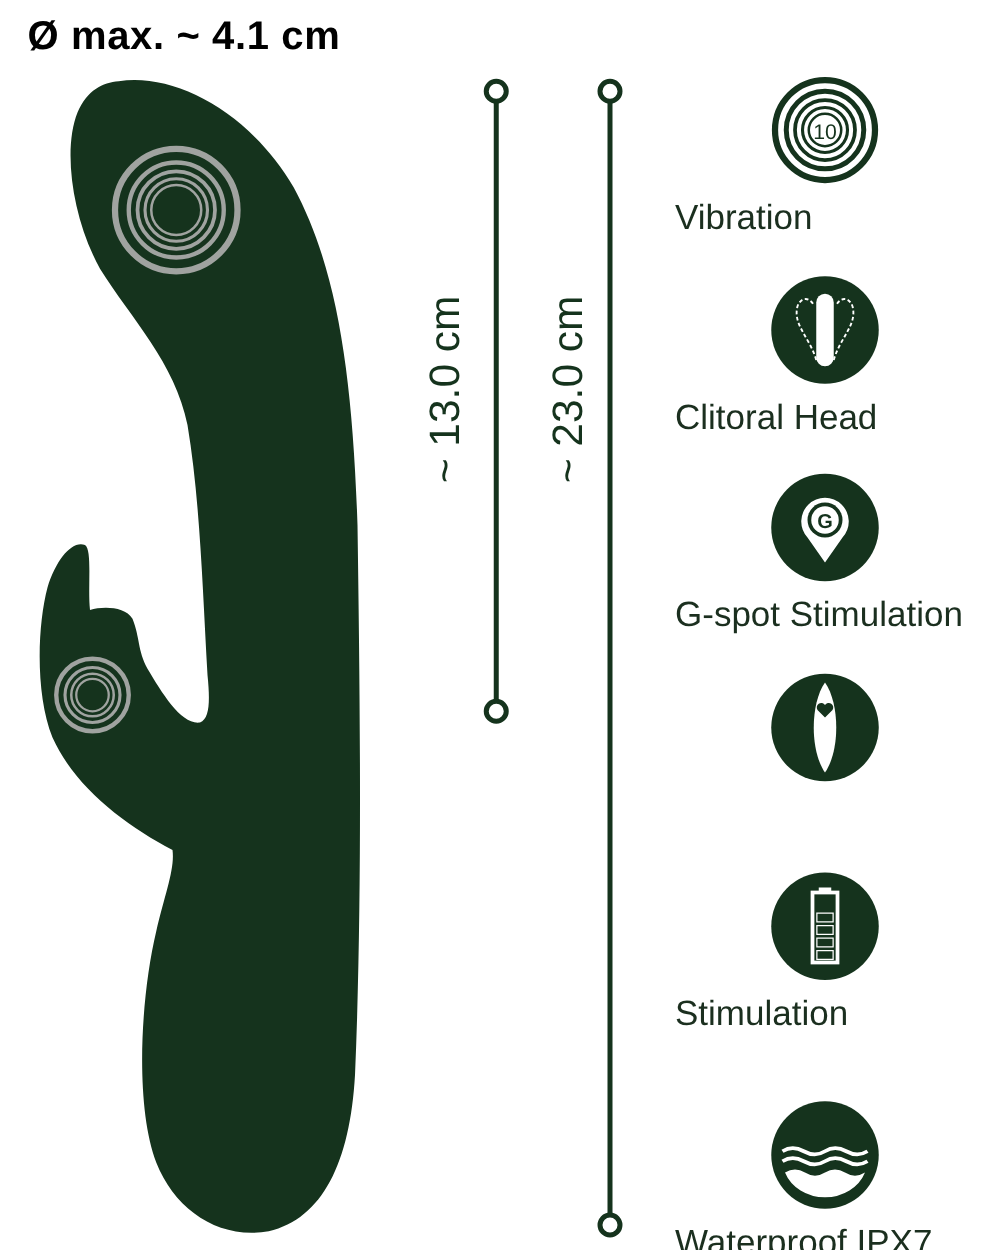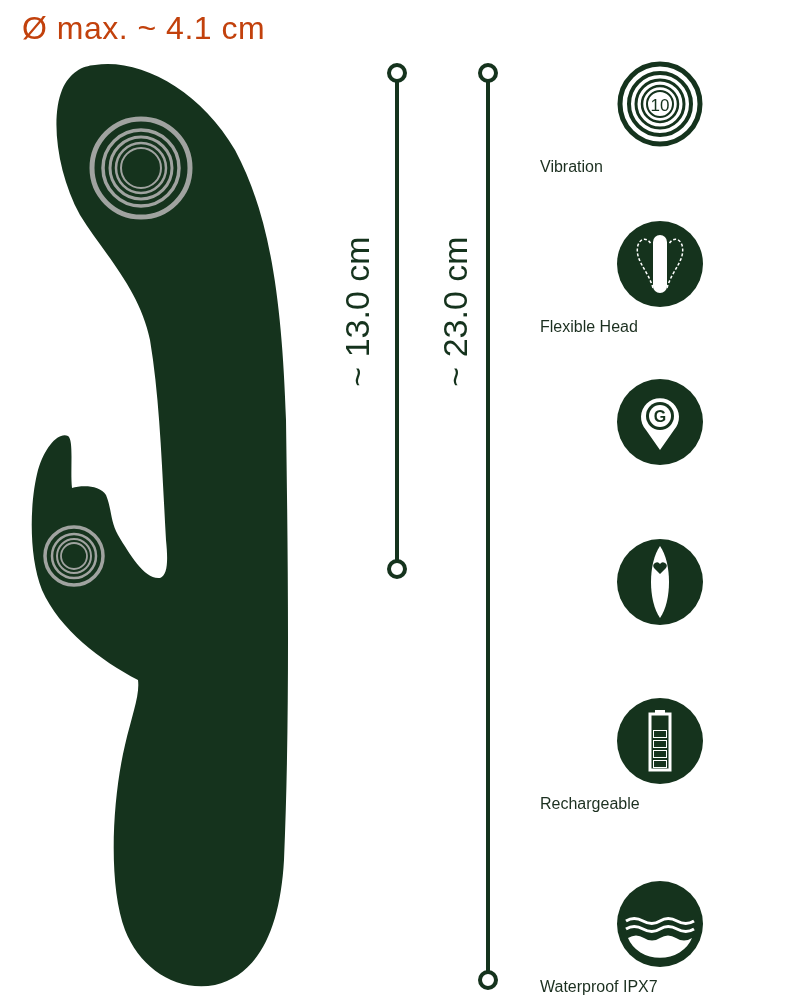--- a/index.html
+++ b/index.html
@@ -1,26 +1,26 @@
 <!DOCTYPE html>
 <html><head>
   <meta charset="utf-8">
   <style>
     html, body { margin: 0; padding: 0; background: #ffffff; }
     body { width: 791px; height: 1000px; position: relative; overflow: hidden;
            font-family: "Liberation Sans", "DejaVu Sans", sans-serif; color: #15331d; }
-    .diameter { position: absolute; left: 22px; top: 10px; font-size: 32px; font-weight: 400;
-                color: #c2410c; letter-spacing: 0.5px; white-space: nowrap; }
+    .diameter { position: absolute; left: 22px; top: 10px; font-size: 32px; font-weight: 700;
+                color: #000000; letter-spacing: 0.5px; white-space: nowrap; }
     .silhouette { position: absolute; left: 0; top: 0; width: 320px; height: 1000px; }
     .dimline { position: absolute; }
     .dim-label { position: absolute; font-size: 34px; color: #15331d; white-space: nowrap;
                  transform: rotate(-90deg); transform-origin: center center; }
     .feature { position: absolute; left: 540px; width: 240px; }
     .feature .icon { width: 88px; height: 88px; margin: 0 auto; display: block; }
-    .feature .label { display: block; margin-top: 10px; font-size: 16px; color: #1b2f1f; white-space: nowrap; }
+    .feature .label { display: block; margin-top: 10px; font-size: 28px; color: #1b2f1f; white-space: nowrap; }
   </style>
 </head>
 <body>
 
 <div class="diameter">Ø max. ~ 4.1 cm</div>
 
 <svg class="silhouette" viewBox="0 0 320 1000">
   <path fill="#15331d" d="
     M 95 65
     C 140 58 200 90 235 150
@@ -83,31 +83,32 @@
   <span class="label">Vibration</span>
 </div>
 
 <div class="feature" style="top:220px;">
   <svg class="icon" viewBox="0 0 88 88">
     <circle cx="44" cy="44" r="43" fill="#15331d"></circle>
     <rect x="37" y="15" width="14" height="58" rx="7" fill="#fff"></rect>
     <path d="M 37 68 C 32 50 18 40 22 25 C 25 17 32 18 35 24" fill="none" stroke="#fff" stroke-width="1.5" stroke-dasharray="3 2"></path>
     <path d="M 51 68 C 56 50 70 40 66 25 C 63 17 56 18 53 24" fill="none" stroke="#fff" stroke-width="1.5" stroke-dasharray="3 2"></path>
   </svg>
-  <span class="label">Flexible Head</span>
+  <span class="label">Clitoral Head</span>
 </div>
 
 <div class="feature" style="top:378px;">
   <svg class="icon" viewBox="0 0 88 88">
     <circle cx="44" cy="44" r="43" fill="#15331d"></circle>
     <path d="M 44 72 L 30 52 A 19 19 0 1 1 58 52 Z" fill="#fff"></path>
     <circle cx="44" cy="38" r="14" fill="#15331d"></circle>
     <circle cx="44" cy="38" r="11" fill="#fff"></circle>
     <text x="44" y="44" text-anchor="middle" font-size="16" font-weight="bold" fill="#15331d" font-family="Liberation Sans, sans-serif">G</text>
   </svg>
+  <span class="label">G-spot Stimulation</span>
 </div>
 
 <div class="feature" style="top:538px;">
   <svg class="icon" viewBox="0 0 88 88">
     <circle cx="44" cy="44" r="43" fill="#15331d"></circle>
     <path d="M 44 8 C 56 25 56 63 44 80 C 32 63 32 25 44 8 Z" fill="#fff"></path>
     <path d="M 44 36 L 38 30 A 3.5 3.5 0 0 1 44 26 A 3.5 3.5 0 0 1 50 30 Z" fill="#15331d"></path>
   </svg>
 </div>
 
@@ -118,21 +119,21 @@
     <rect x="34" y="17" width="20" height="56" fill="none" stroke="#fff" stroke-width="3"></rect>
     <rect x="37" y="33" width="14" height="8" fill="#fff"></rect>
     <rect x="37" y="43" width="14" height="8" fill="#fff"></rect>
     <rect x="37" y="53" width="14" height="8" fill="#fff"></rect>
     <rect x="37" y="63" width="14" height="8" fill="#fff"></rect>
     <rect x="38" y="34" width="12" height="6" fill="#15331d"></rect>
     <rect x="38" y="44" width="12" height="6" fill="#15331d"></rect>
     <rect x="38" y="54" width="12" height="6" fill="#15331d"></rect>
     <rect x="38" y="64" width="12" height="6" fill="#15331d"></rect>
   </svg>
-  <span class="label">Rechargeable</span>
+  <span class="label">Stimulation</span>
 </div>
 
 <div class="feature" style="top:880px;">
   <svg class="icon" viewBox="0 0 88 88">
     <circle cx="44" cy="44" r="43" fill="#15331d"></circle>
     <path d="M 10 41 Q 18 36 27 41 T 44 41 T 61 41 T 78 41" fill="none" stroke="#fff" stroke-width="3"></path>
     <path d="M 10 49 Q 18 44 27 49 T 44 49 T 61 49 T 78 49" fill="none" stroke="#fff" stroke-width="3"></path>
     <path d="M 12 58 Q 20 53 28 58 T 44 58 T 60 58 T 76 58 A 34 30 0 0 1 12 58 Z" fill="#fff"></path>
   </svg>
   <span class="label">Waterproof IPX7</span>

